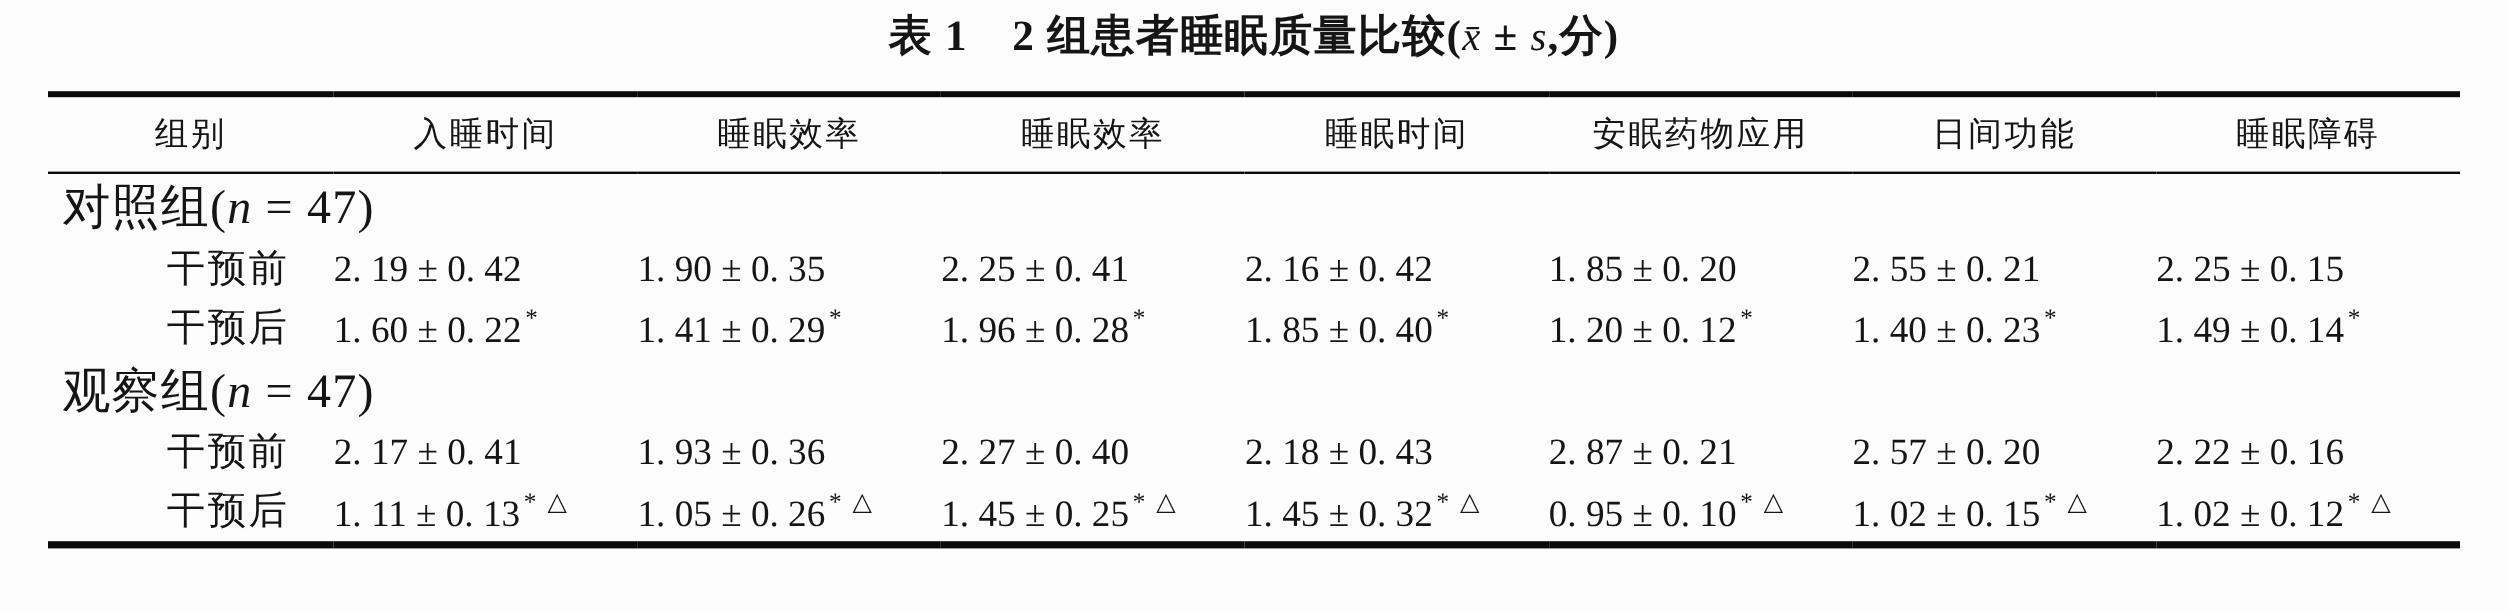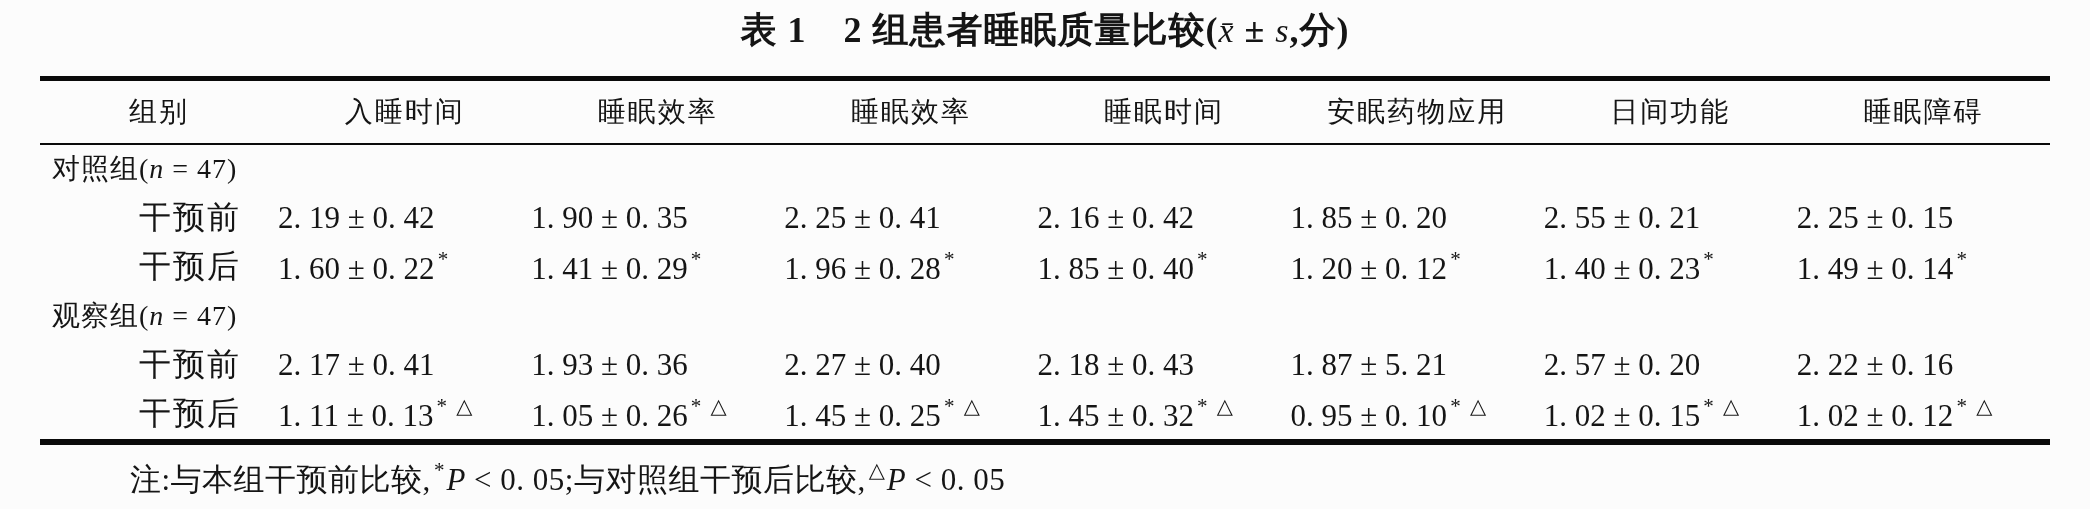--- a/index.html
+++ b/index.html
@@ -56,21 +56,21 @@
   }
   tbody td {
     height: 49px;
     padding: 0;
     vertical-align: middle;
     white-space: nowrap;
   }
   td.group-cell {
     text-align: left;
     padding-left: 12px;
-    font-size: 28px;
+    font-size: 40px;
     letter-spacing: 1px;
   }
   td.group-cell .var { font-style: italic; font-family: "Liberation Serif", serif; }
   td.sub-label {
     text-align: center;
     padding-left: 62px;
     font-size: 32px;
     letter-spacing: 2px;
     font-family: Liberation Mono, monospace;
   }
@@ -147,32 +147,31 @@
         </tr>
         <tr>
           <td colspan="8" class="group-cell"><span>观察组(</span><span class="var">n</span><span> = 47)</span></td>
         </tr>
         <tr>
           <td class="sub-label">干预前</td>
           <td class="val"><span>2. 17 ± 0. 41</span></td>
           <td class="val"><span>1. 93 ± 0. 36</span></td>
           <td class="val"><span>2. 27 ± 0. 40</span></td>
           <td class="val"><span>2. 18 ± 0. 43</span></td>
-          <td class="val"><span>1. 87 ± 5. 21</span></td>
+          <td class="val"><span>2. 87 ± 0. 21</span></td>
           <td class="val"><span>2. 57 ± 0. 20</span></td>
           <td class="val"><span>2. 22 ± 0. 16</span></td>
         </tr>
         <tr>
           <td class="sub-label">干预后</td>
           <td class="val"><span>1. 11 ± 0. 13</span><sup>* △</sup></td>
           <td class="val"><span>1. 05 ± 0. 26</span><sup>* △</sup></td>
           <td class="val"><span>1. 45 ± 0. 25</span><sup>* △</sup></td>
           <td class="val"><span>1. 45 ± 0. 32</span><sup>* △</sup></td>
           <td class="val"><span>0. 95 ± 0. 10</span><sup>* △</sup></td>
           <td class="val"><span>1. 02 ± 0. 15</span><sup>* △</sup></td>
           <td class="val"><span>1. 02 ± 0. 12</span><sup>* △</sup></td>
         </tr>
       </tbody>
   </table>
 
-  <div class="footnote"><span>注:与本组干预前比较,</span><sup>*</sup><i>P</i><span> &lt; 0. 05;</span><span>与对照组干预后比较,</span><sup>△</sup><i>P</i><span> &lt; 0. 05</span></div>
 
 </div>
 
 </body></html>

